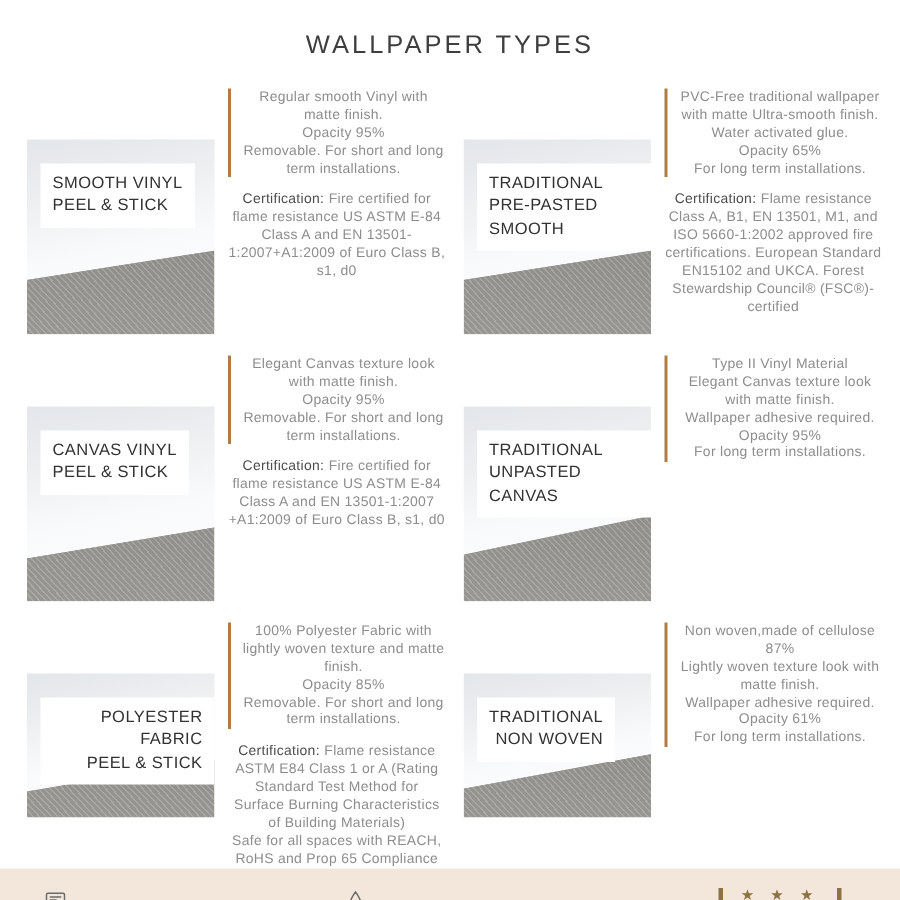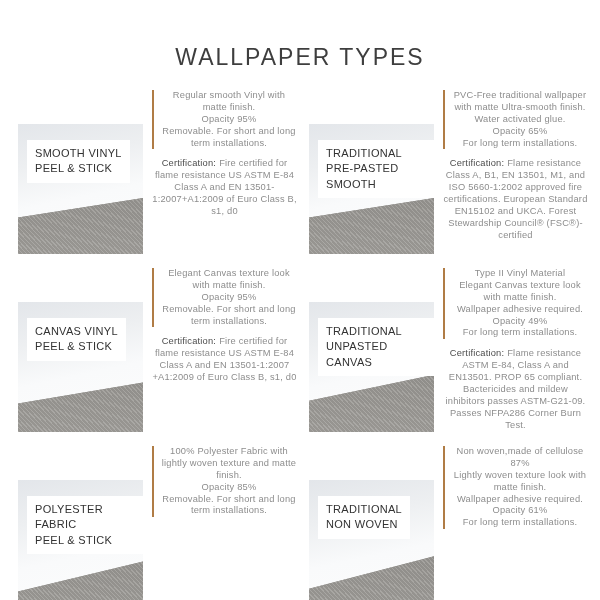--- a/index.html
+++ b/index.html
@@ -2,32 +2,32 @@
 <html><head>
 <meta charset="utf-8">
 <style>
   * { box-sizing: border-box; margin: 0; padding: 0; }
   html,body { width:600px; height:600px; background:#ffffff; overflow:hidden;
     font-family:"Liberation Sans","DejaVu Sans",sans-serif; }
 
   .page { width:600px; height:600px; display:flex; flex-direction:column; }
 
   
-  .title { text-align:center; padding-top:20px; font-size:23px; font-weight:500;
-    letter-spacing:2px; color:#3e3e3e; margin-bottom:17px;margin-top:24px; }
+  .title { text-align:center; padding-top:20px; font-size:17px; font-weight:500;
+    letter-spacing:2px; color:#3e3e3e; margin-bottom:17px; }
 
   
   .grid { display:grid; grid-template-columns:1fr 1fr; column-gap:10px; row-gap:12px;
     padding:0 10px 0 18px; flex:0 0 auto; }
   .panel { display:flex; gap:9px; overflow:hidden; }
 
   
   .swatch { position:relative; width:125px; height:130px; flex-shrink:0; overflow:hidden;
     background:linear-gradient(168deg,#e3e6ea 0%,#edeff1 28%,#f9fafb 55%,#fdfdfd 100%);margin-top:36px; }
-  .row3 .swatch { height:136px; }
+  .row3 .swatch { height:96px;text-align:right; }
   .floor { position:absolute; left:0; top:0; right:0; bottom:0;
     background:#9a9894;
     background-image:repeating-linear-gradient(47deg, rgba(255,255,255,.09) 0 1px, rgba(0,0,0,.07) 1px 3px),
       linear-gradient(180deg,#8f8d89 0%,#a3a19d 100%);
     clip-path:polygon(0 72%,100% 57%,100% 100%,0 100%); }
   .panel:nth-child(3) .floor { clip-path:polygon(0 78%,100% 62%,100% 100%,0 100%); }
   .panel:nth-child(4) .floor { clip-path:polygon(0 76%,100% 56%,100% 100%,0 100%); }
   .panel:nth-child(5) .floor { clip-path:polygon(0 82%,100% 60%,100% 100%,0 100%); }
   .panel:nth-child(6) .floor { clip-path:polygon(0 80%,100% 56%,100% 100%,0 100%); }
   .plabel { position:absolute; top:16px; left:9px; background:#ffffff; padding:6px 8px;
@@ -116,36 +116,37 @@
     <div class="panel">
       <div class="swatch">
         <div class="floor"></div>
         <div class="plabel">TRADITIONAL
 UNPASTED CANVAS</div>
       </div>
       <div class="ptext">
         <div class="desc">Type II Vinyl Material
 Elegant Canvas texture look with matte finish.
 Wallpaper adhesive required.
-Opacity 49%
+Opacity 95%
 For long term installations.</div>
-        <div class="cert"><span class="cert-h">Certification:</span><span>Flame resistance ASTM E-84, Class A and EN13501. PROP 65 compliant. Bactericides and mildew inhibitors passes ASTM-G21-09. Passes NFPA286 Corner Burn Test.</span></div>
       </div>
     </div>
 
     <div class="panel row3">
       <div class="swatch">
         <div class="floor"></div>
         <div class="plabel">POLYESTER FABRIC
 PEEL &amp; STICK</div>
       </div>
       <div class="ptext">
         <div class="desc">100% Polyester Fabric with lightly woven texture and matte finish.
 Opacity 85%
 Removable.  For short and long term installations.</div>
+        <div class="cert"><span class="cert-h">Certification:</span><span>Flame resistance ASTM E84 Class 1 or A (Rating Standard Test Method for Surface Burning Characteristics of Building Materials)
+Safe for all spaces with REACH, RoHS and Prop 65 Compliance</span></div>
       </div>
     </div>
 
     <div class="panel row3">
       <div class="swatch">
         <div class="floor"></div>
         <div class="plabel">TRADITIONAL
 NON WOVEN</div>
       </div>
       <div class="ptext">

